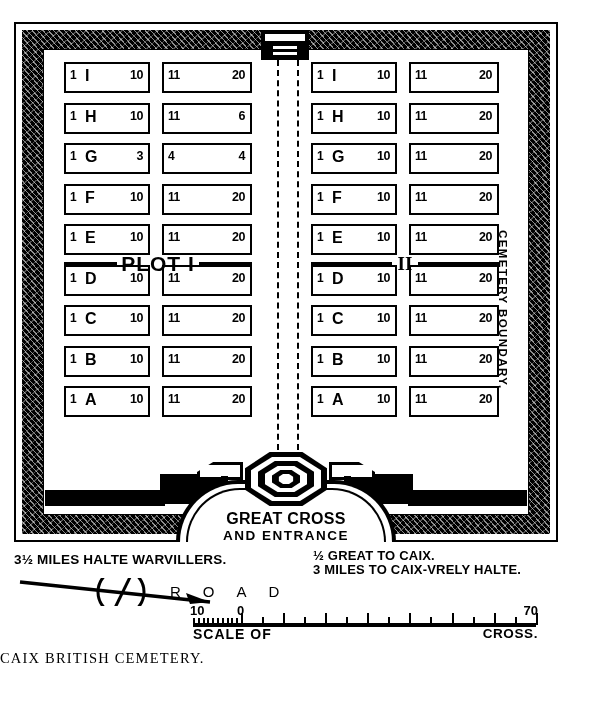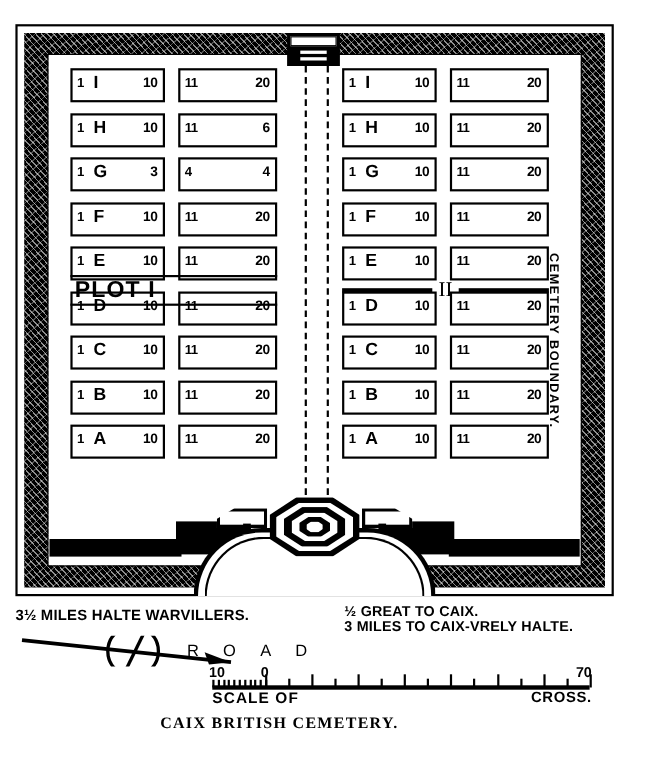--- a/index.html
+++ b/index.html
@@ -94,34 +94,34 @@
     position:absolute;right:5px;top:4px;font-size:12.5px;font-weight:bold;
     letter-spacing:-.5px;
   }
   .gb-letter{
     position:absolute;left:19px;top:3px;font-size:16px;font-weight:bold;
   }
 
   
   #plot1-label{
     position:absolute;left:64px;top:250px;width:188px;height:28px;
-    display:flex;justify-content:center;flex-direction:column;
+    display:flex;align-items:center;justify-content:center;
   }
   #plot1-label .rule{flex:1;height:4px;background:#000;}
   #plot1-label .txt{
     font-size:21px;font-weight:bold;letter-spacing:1px;padding:0 4px;
     white-space:nowrap;
   }
   #plot2-label{
     position:absolute;left:311px;top:250px;width:188px;height:28px;
     display:flex;align-items:center;justify-content:center;
   }
   #plot2-label .rule{flex:1;height:4px;background:#000;}
   #plot2-label .txt{
-    font-size:19px;font-weight:normal;padding:0 6px;
+    font-size:19px;font-weight:bold;padding:0 6px;
     font-family:"Liberation Serif",serif;white-space:nowrap;
   }
 
   
   #entrance-zone{
     position:absolute;left:45px;top:452px;width:482px;height:90px;
   }
   .wall-block{position:absolute;top:22px;height:30px;background:#000;}
   #wall-block-left{left:115px;width:68px;}
   #wall-block-right{left:300px;width:68px;}
@@ -219,23 +219,23 @@
     position:absolute;left:0;top:21px;font-size:14px;font-weight:bold;
     letter-spacing:1px;
   }
   #scale-feet{
     position:absolute;right:-2px;top:21px;font-size:13.5px;font-weight:bold;
     letter-spacing:.6px;
   }
 
   
   #caption{
-    position:absolute;left:0;top:650px;width:508px;text-align:center;
+    position:absolute;left:0;top:650px;width:508px;text-align:left;
     font-family:"Liberation Serif",serif;
-    font-size:14.5px;letter-spacing:1.2px;font-weight:bold;
+    font-size:14.5px;letter-spacing:1.2px;
   }
 </style>
 </head>
 <body>
 
 <div id="plan-frame">
   <div class="frame-thin"></div>
   <div class="frame-wall"></div>
   <div class="frame-inner-line"></div>
   <div class="frame-interior"></div>
@@ -483,20 +483,24 @@
 
   <div id="cross-oct">
     <div class="oct o1"></div>
     <div class="oct o2"></div>
     <div class="oct o3"></div>
     <div class="oct o4"></div>
     <div class="oct o5"></div>
     <div class="oct o6"></div>
   </div>
 
+  <div id="great-cross-label">
+    <div class="l1">GREAT CROSS</div>
+    <div class="l2">AND   ENTRANCE</div>
+  </div>
 </div>
 
 <div id="dir-warvillers">3½ MILES HALTE WARVILLERS.</div>
 <div id="dir-caix">½ GREAT TO CAIX.</div>
 <div id="dir-halte">3 MILES TO CAIX-VRELY HALTE.</div>
 
 <div id="road-word">ROAD</div>
 <div id="road-line">
   <svg width="195" height="28" viewBox="0 0 195 28">
     <line x1="2" y1="4" x2="192" y2="24" stroke="#000" stroke-width="3.5"></line>

